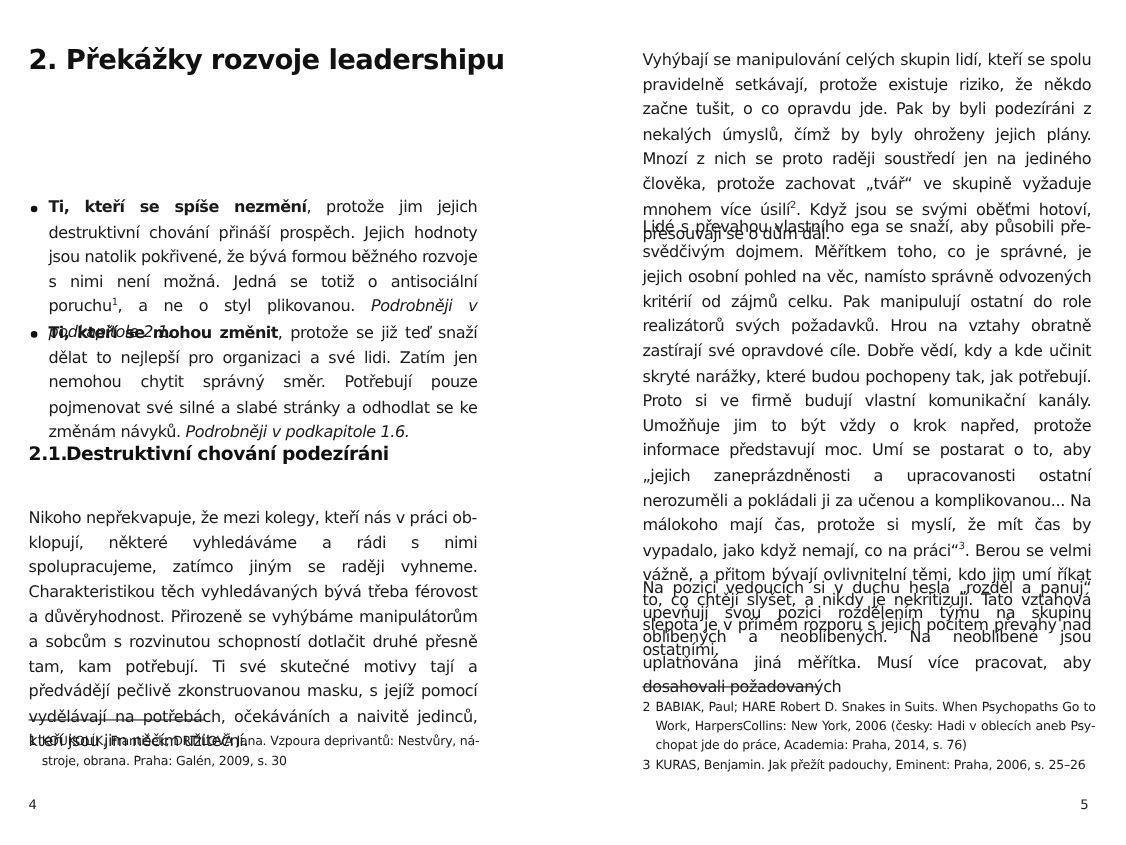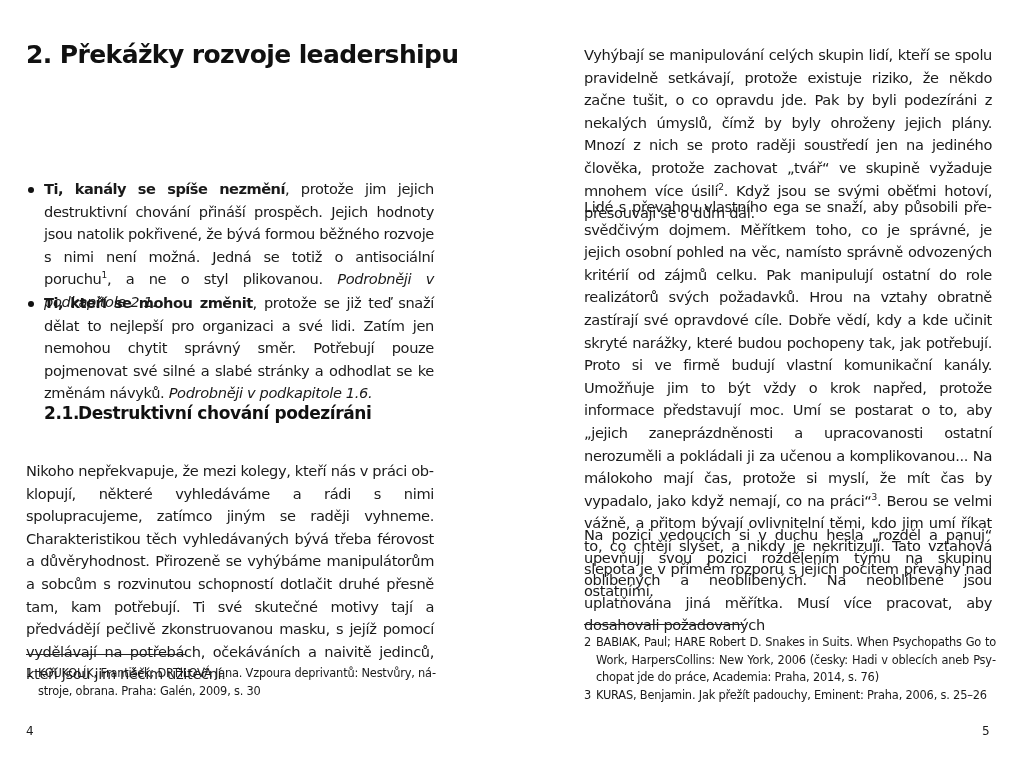--- a/index.html
+++ b/index.html
@@ -32,21 +32,21 @@
   .b1 { top: 178px; }
   .b2 { top: 292px; }
   b { font-weight: bold; letter-spacing: -0.5px; }
   i { font-style: italic; }
   sup { font-size: 9px; line-height: 0; vertical-align: super; }
 
   .section-title {
     position: absolute; left: 26px; top: 402px; margin: 0; font-size: 17px; font-weight: bold;
     line-height: 22px; letter-spacing: -0.4px; color: #111;
   }
-  .section-title .num { display: inline-block; width: 34px; margin-left: 18px; }
+  .section-title .num { display: inline-block; width: 34px; }
   .section-title .cont { display: block; padding-left: 35px; }
   .sec-p { top: 460px; }
 
   .fn-rule { position: absolute; height: 1px; background: #222; width: 160px; }
   .page-left .fn-rule { left: 26px; top: 654px; }
   .page-right .fn-rule { left: 72px; top: 624px; }
   .footnotes { position: absolute; font-size: 11.4px; line-height: 17.5px; letter-spacing: -0.2px; }
   .page-left .footnotes { left: 26px; top: 665px; width: 410px; }
   .page-right .footnotes { left: 72px; top: 634px; width: 412px; }
   .fn { display: flex; text-align: justify; }
@@ -63,21 +63,21 @@
 </style>
 </head>
 <body>
 
 <div class="page page-left">
   <h1 class="chapter-title">2. Překážky rozvoje leadershipu</h1>
 
 
   <ul class="bullets b1">
     <li>
-      <span class="dot"></span><b>Ti, kanály se spíše nezmění</b><span>, protože jim jejich destruktiv­ní chování přináší prospěch. Jejich hodnoty jsou natolik pokřivené, že bývá formou běžného rozvoje s nimi není možná. Jedná se totiž o antisociální poruchu</span><sup>1</sup><span>, a ne o styl plikovanou. </span><i>Podrobněji v podkapitole 2.1.</i>
+      <span class="dot"></span><b>Ti, kteří se spíše nezmění</b><span>, protože jim jejich destruktiv­ní chování přináší prospěch. Jejich hodnoty jsou natolik pokřivené, že bývá formou běžného rozvoje s nimi není možná. Jedná se totiž o antisociální poruchu</span><sup>1</sup><span>, a ne o styl plikovanou. </span><i>Podrobněji v podkapitole 2.1.</i>
     </li>
   </ul>
   <ul class="bullets b2">
     <li>
       <span class="dot"></span><b>Ti, kteří se mohou změnit</b><span>, protože se již teď snaží dělat to nejlepší pro organizaci a své lidi. Zatím jen nemohou chytit správný směr. Potřebují pouze pojmenovat své silné a slabé stránky a odhodlat se ke změnám návyků. </span><i>Podrobněji v podkapitole 1.6.</i>
     </li>
   </ul>
 
   <h2 class="section-title">
     <span class="num">2.1.</span><span>Destruktivní chování podezíráni</span>

